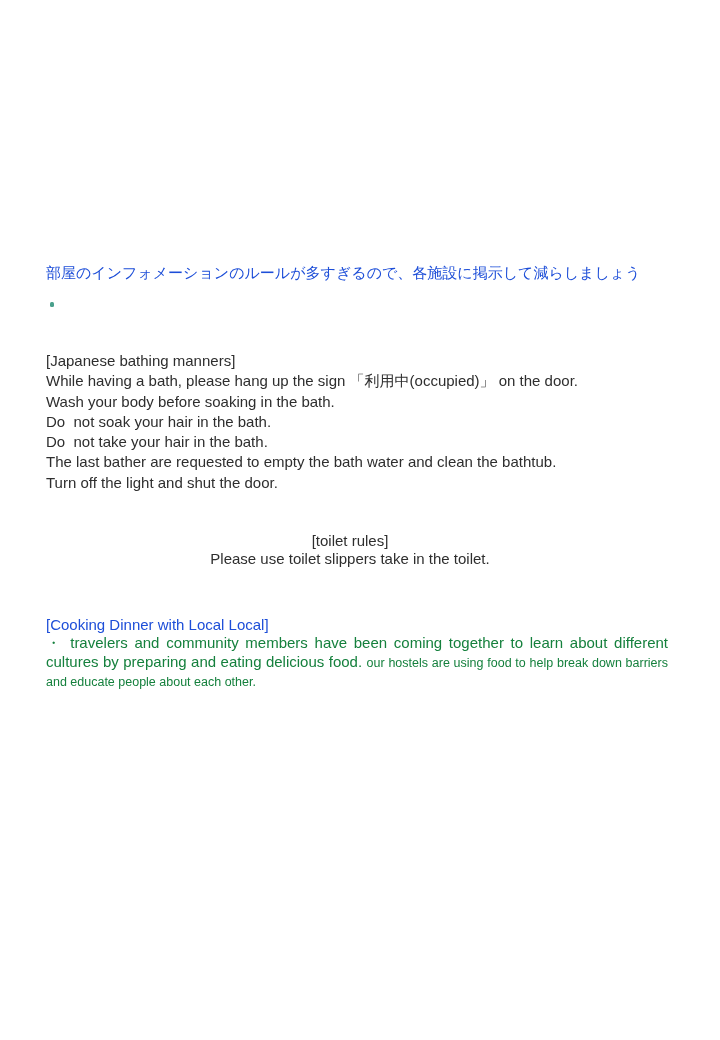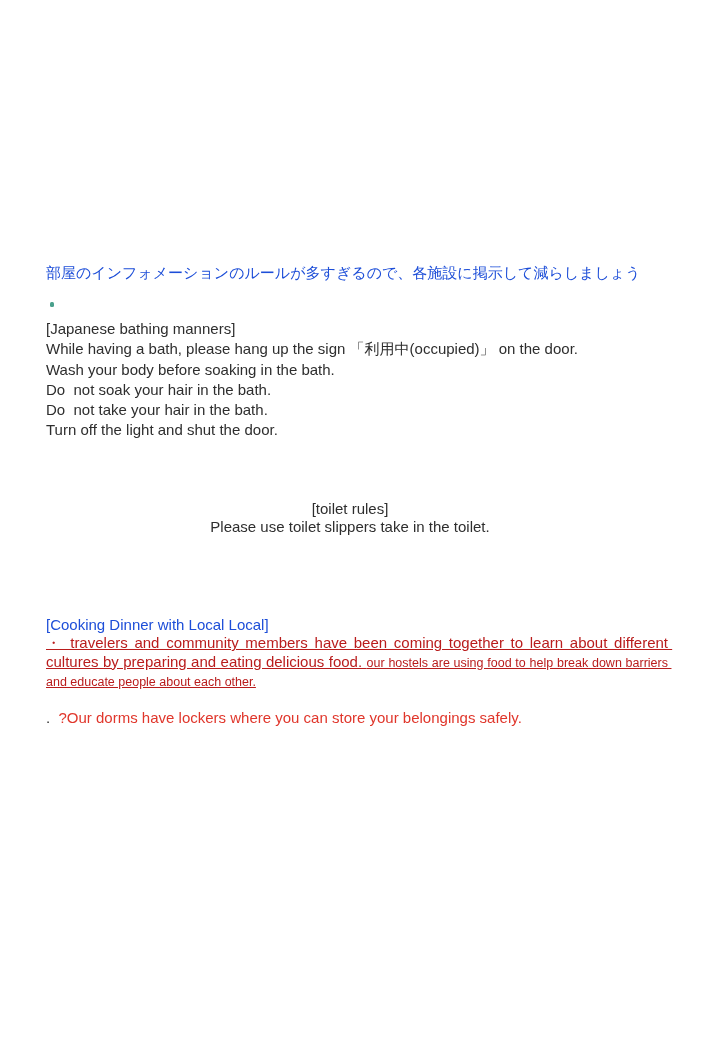--- a/index.html
+++ b/index.html
@@ -21,39 +21,39 @@
     left: 46px;
     font-size: 15px;
     line-height: 20px;
     white-space: pre;
     color: #1d4ed8;
   }
   .block {
     position: absolute;
     left: 46px;
     right: 66px;
+    margin-top: 32px;
   }
   .block .bline {
     font-size: 15px;
     white-space: pre;
     color: #2e2e2e;
   }
   .bathing .bline { line-height: 20.3px; }
   .toilet .bline  { line-height: 18px; text-align: center; }
   .para {
     position: absolute;
     left: 46px;
     width: 622px;
     margin: 0;
     font-size: 15px;
     line-height: 18.5px;
     text-align: justify;
     white-space: pre-wrap;
-    color: #b91c1c;
-    text-decoration: underline;
+    color: #15803d;
   }
   .para .small-run {
     font-size: 12.5px;
   }
   .note {
     position: absolute;
     left: 46px;
     font-size: 15px;
     line-height: 20px;
     white-space: pre;
@@ -78,27 +78,27 @@
   <div class="line" style="top:263px">部屋のインフォメーションのルールが多すぎるので、各施設に掲示して減らしましょう</div>
 
   <div class="green-dot"></div>
 
   <div class="block bathing" style="top:319px">
     <div class="bline">[Japanese bathing manners]</div>
     <div class="bline">While having a bath, please hang up the sign 「利用中(occupied)」 on the door.</div>
     <div class="bline">Wash your body before soaking in the bath.</div>
     <div class="bline">Do  not soak your hair in the bath.</div>
     <div class="bline">Do  not take your hair in the bath.</div>
+    <div class="bline">The last bather are requested to empty the bath water and clean the bathtub.</div>
     <div class="bline">Turn off the light and shut the door.</div>
   </div>
 
   <div class="block toilet" style="top:500px">
     <div class="bline">[toilet rules]</div>
     <div class="bline">Please use toilet slippers take in the toilet.</div>
   </div>
 
   <div class="line" style="top:615px">[Cooking Dinner with Local Local]</div>
 
   <p class="para" style="top:634px"><span>・ travelers and community members have been coming together to learn about different cultures by preparing and eating delicious food. </span><span class="small-run">our hostels are using food to help break down barriers and educate people about each other.</span></p>
 
-  <div class="note" style="top:708px"><span class="dark-run">.  </span><span class="red-run">?Our dorms have lockers where you can store your belongings safely.</span></div>
 
 </div>
 
 </body></html>

